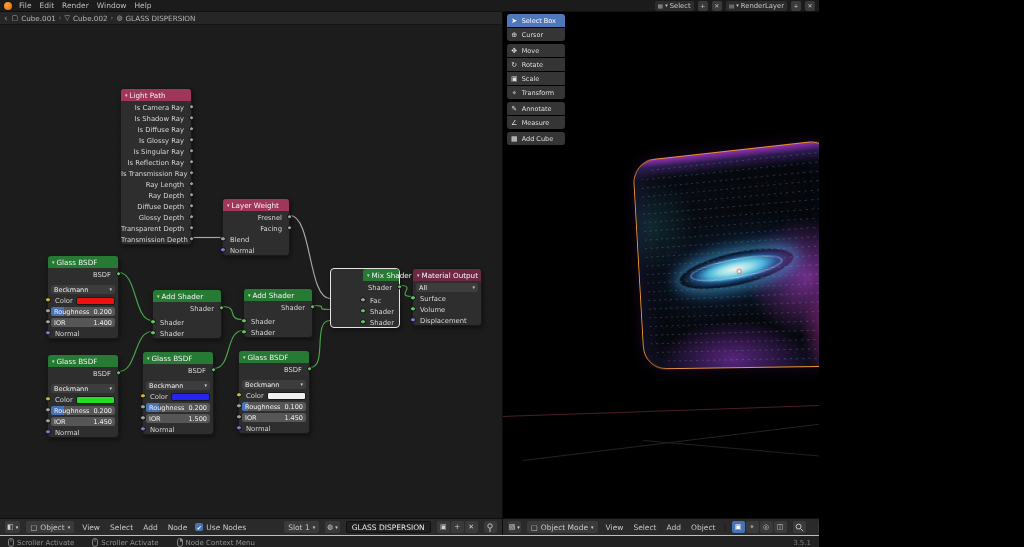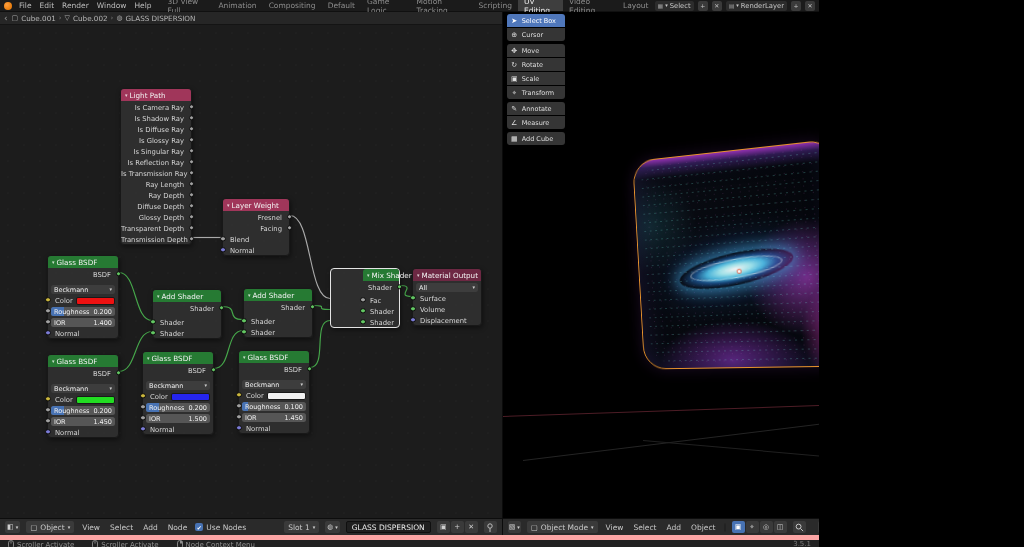--- a/index.html
+++ b/index.html
@@ -102,49 +102,37 @@
 .edge-glow{position:absolute;right:-2px;top:52%;width:5px;height:38%;background:#f052e0;border-radius:3px;filter:blur(3px);opacity:.8;}
 .floor-line{position:absolute;height:1px;z-index:1;transform-origin:left center;}
 #fl1{left:0;top:404px;width:520px;background:#55202a;transform:rotate(-2deg);opacity:.9;}
 #fl2{left:20px;top:448px;width:500px;background:#242424;transform:rotate(-7deg);}
 #fl3{left:140px;top:428px;width:380px;background:#202020;transform:rotate(5deg);}
 
 
 .palette{width:9px;height:9px;border-radius:50%;background:conic-gradient(#d33,#dd3,#3c3,#36c,#d33);border:1px solid #222;}
 
 
-#status{height:12px;background:#212121;border-top:5px solid #fca5a5;display:flex;align-items:flex-start;font-size:7px;color:#8f8f8f;padding:0 8px;gap:18px;}
+#status{height:12px;background:#212121;border-top:1px solid #fca5a5;display:flex;align-items:flex-end;font-size:7px;color:#8f8f8f;padding:0 8px;gap:18px;}
 .hint{display:flex;align-items:center;gap:3px;}
 #status .ver{margin-left:auto;color:#7b7b7b;}
 </style>
 </head>
 <body>
 
 <div id="app">
 
   <div id="topbar">
     <span class="logo"></span>
     <span id="topbar-menus" style="display:flex;height:100%">
         <span class="menu">File</span>
         <span class="menu">Edit</span>
         <span class="menu">Render</span>
         <span class="menu">Window</span>
         <span class="menu">Help</span>
-      </span>
-    <span id="topbar-tabs">
-        <span class="tab">3D View Full</span>
-        <span class="tab">Animation</span>
-        <span class="tab">Compositing</span>
-        <span class="tab">Default</span>
-        <span class="tab">Game Logic</span>
-        <span class="tab">Motion Tracking</span>
-        <span class="tab">Scripting</span>
-        <span class="tab active">UV Editing</span>
-        <span class="tab">Video Editing</span>
-        <span class="tab">Layout</span>
       </span>
     <span id="top-right">
       <span class="chip">
         <span class="ti" id="scene-ic">▦</span>
         <span class="cr">▾</span>
         <span>Select</span>
       </span>
       <span class="mini-btn">+</span>
       <span class="mini-btn">✕</span>
       <span class="chip">

